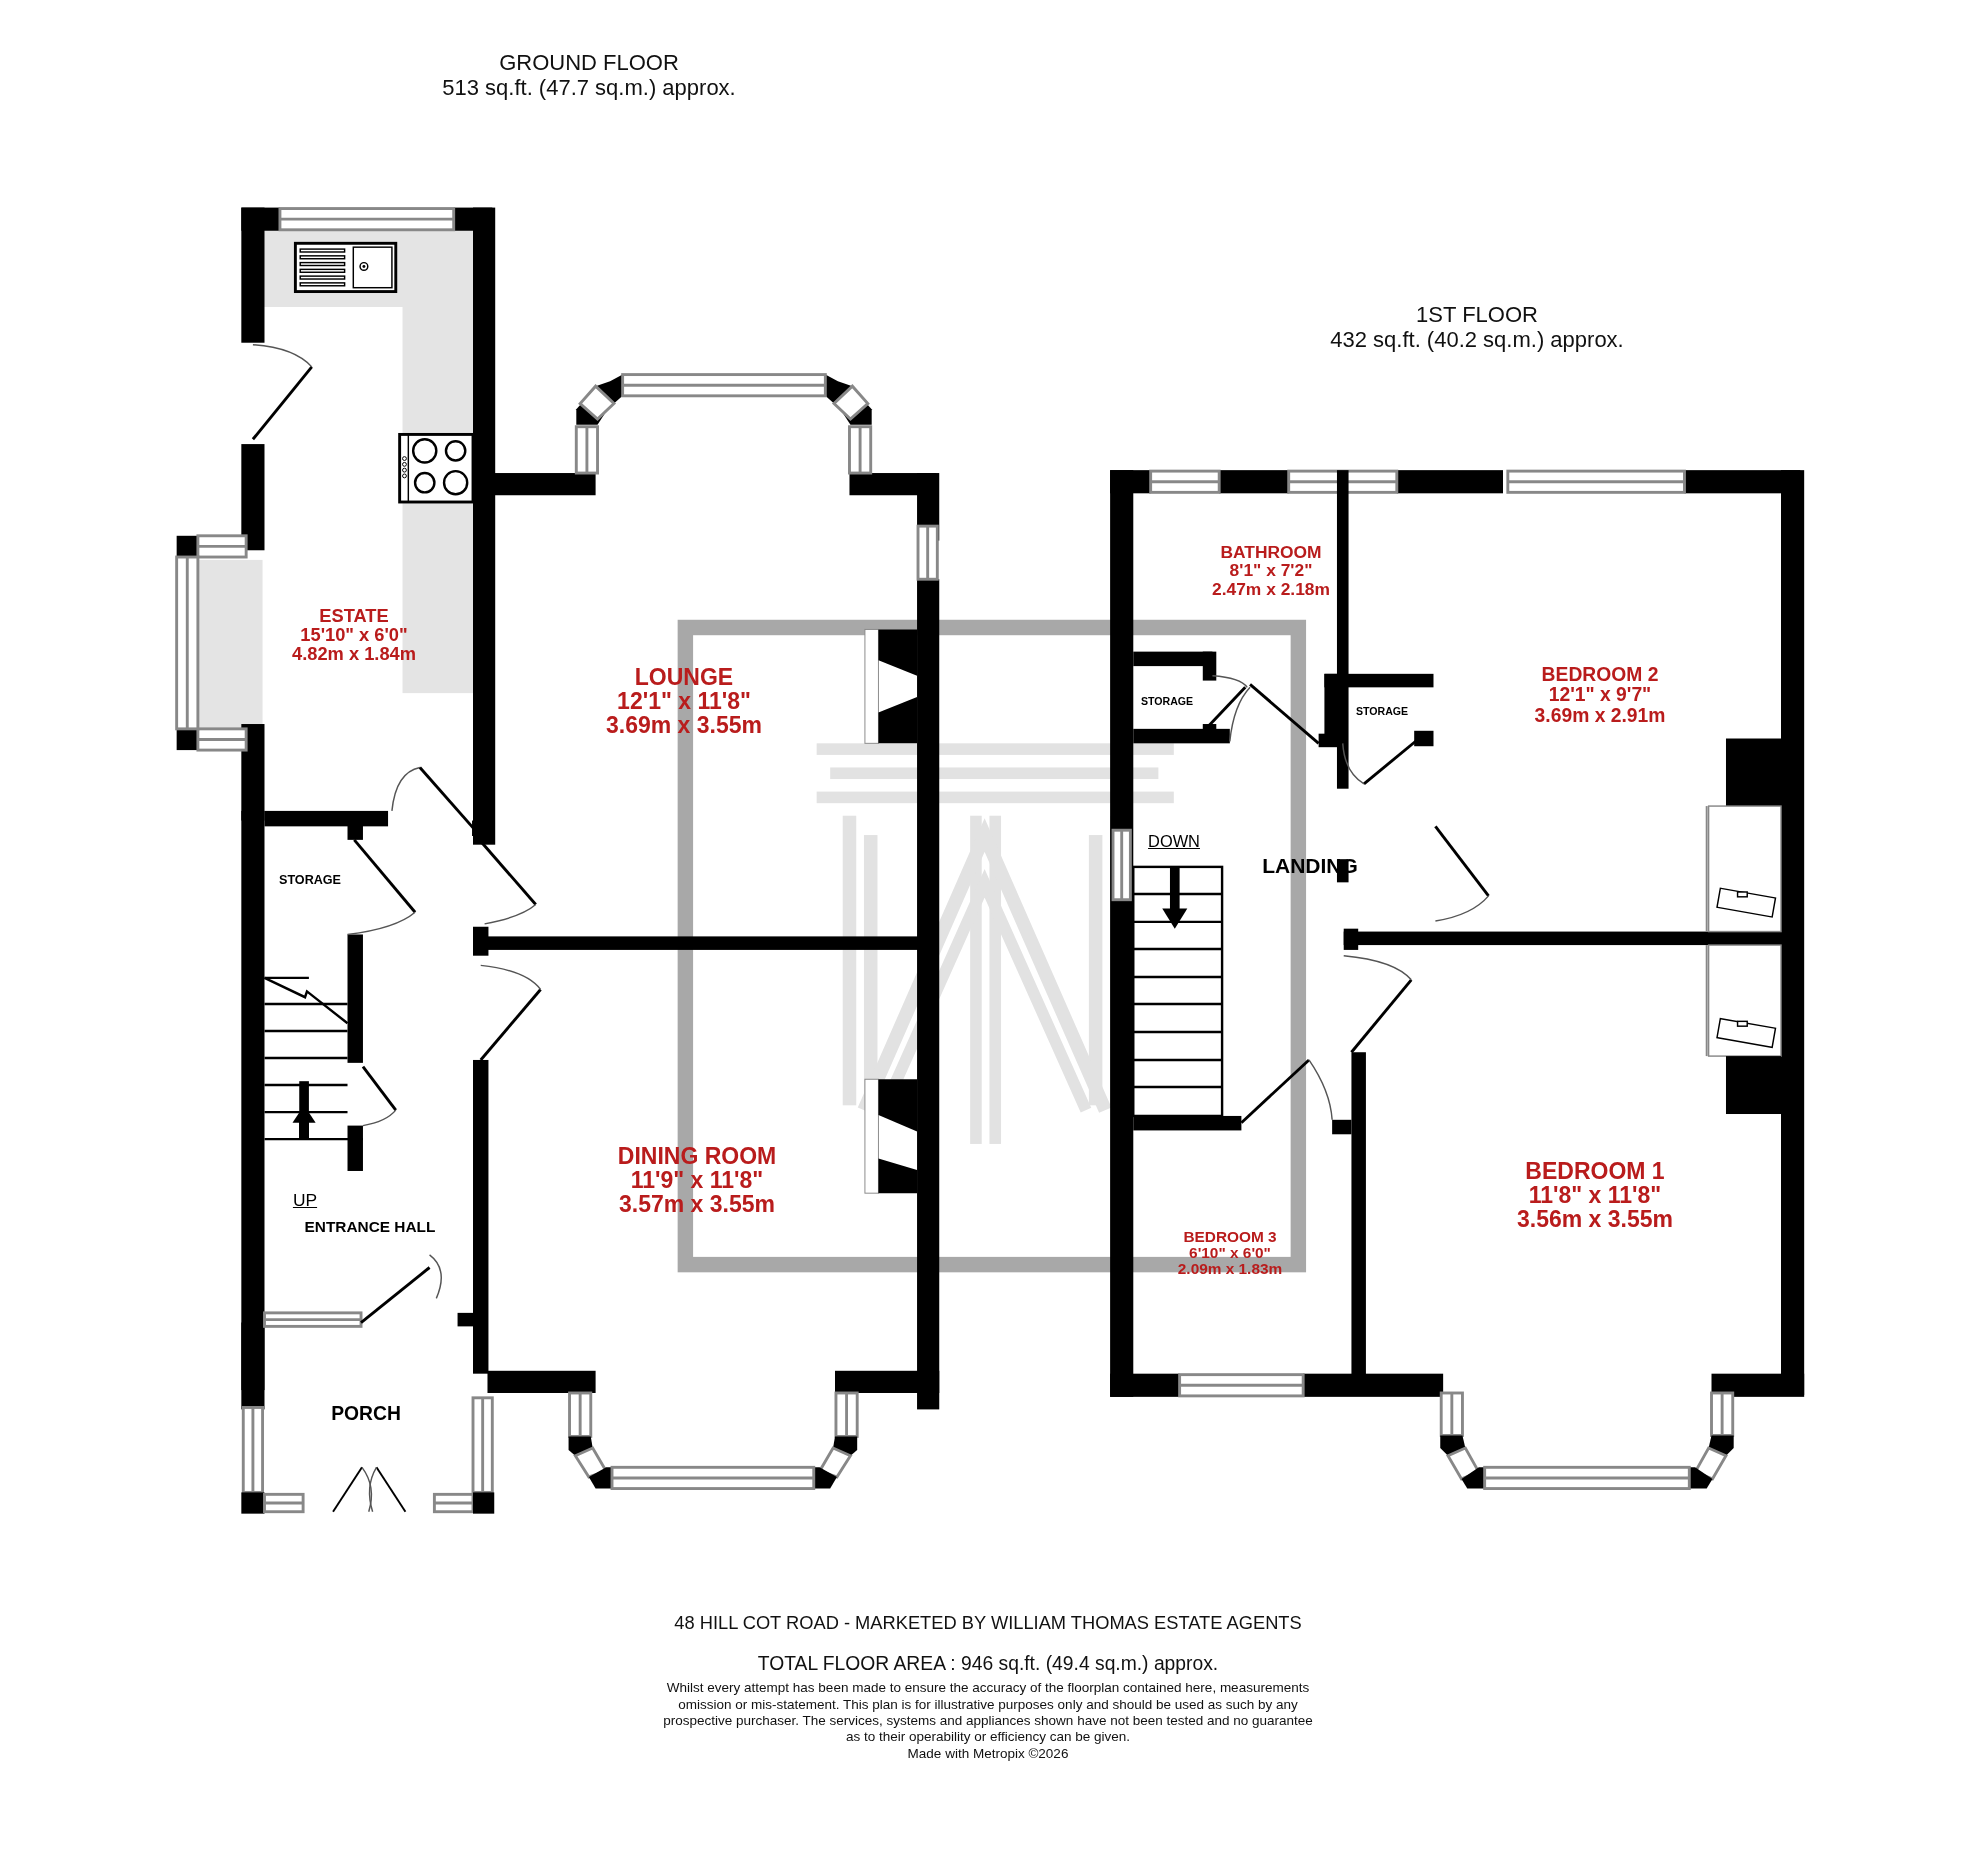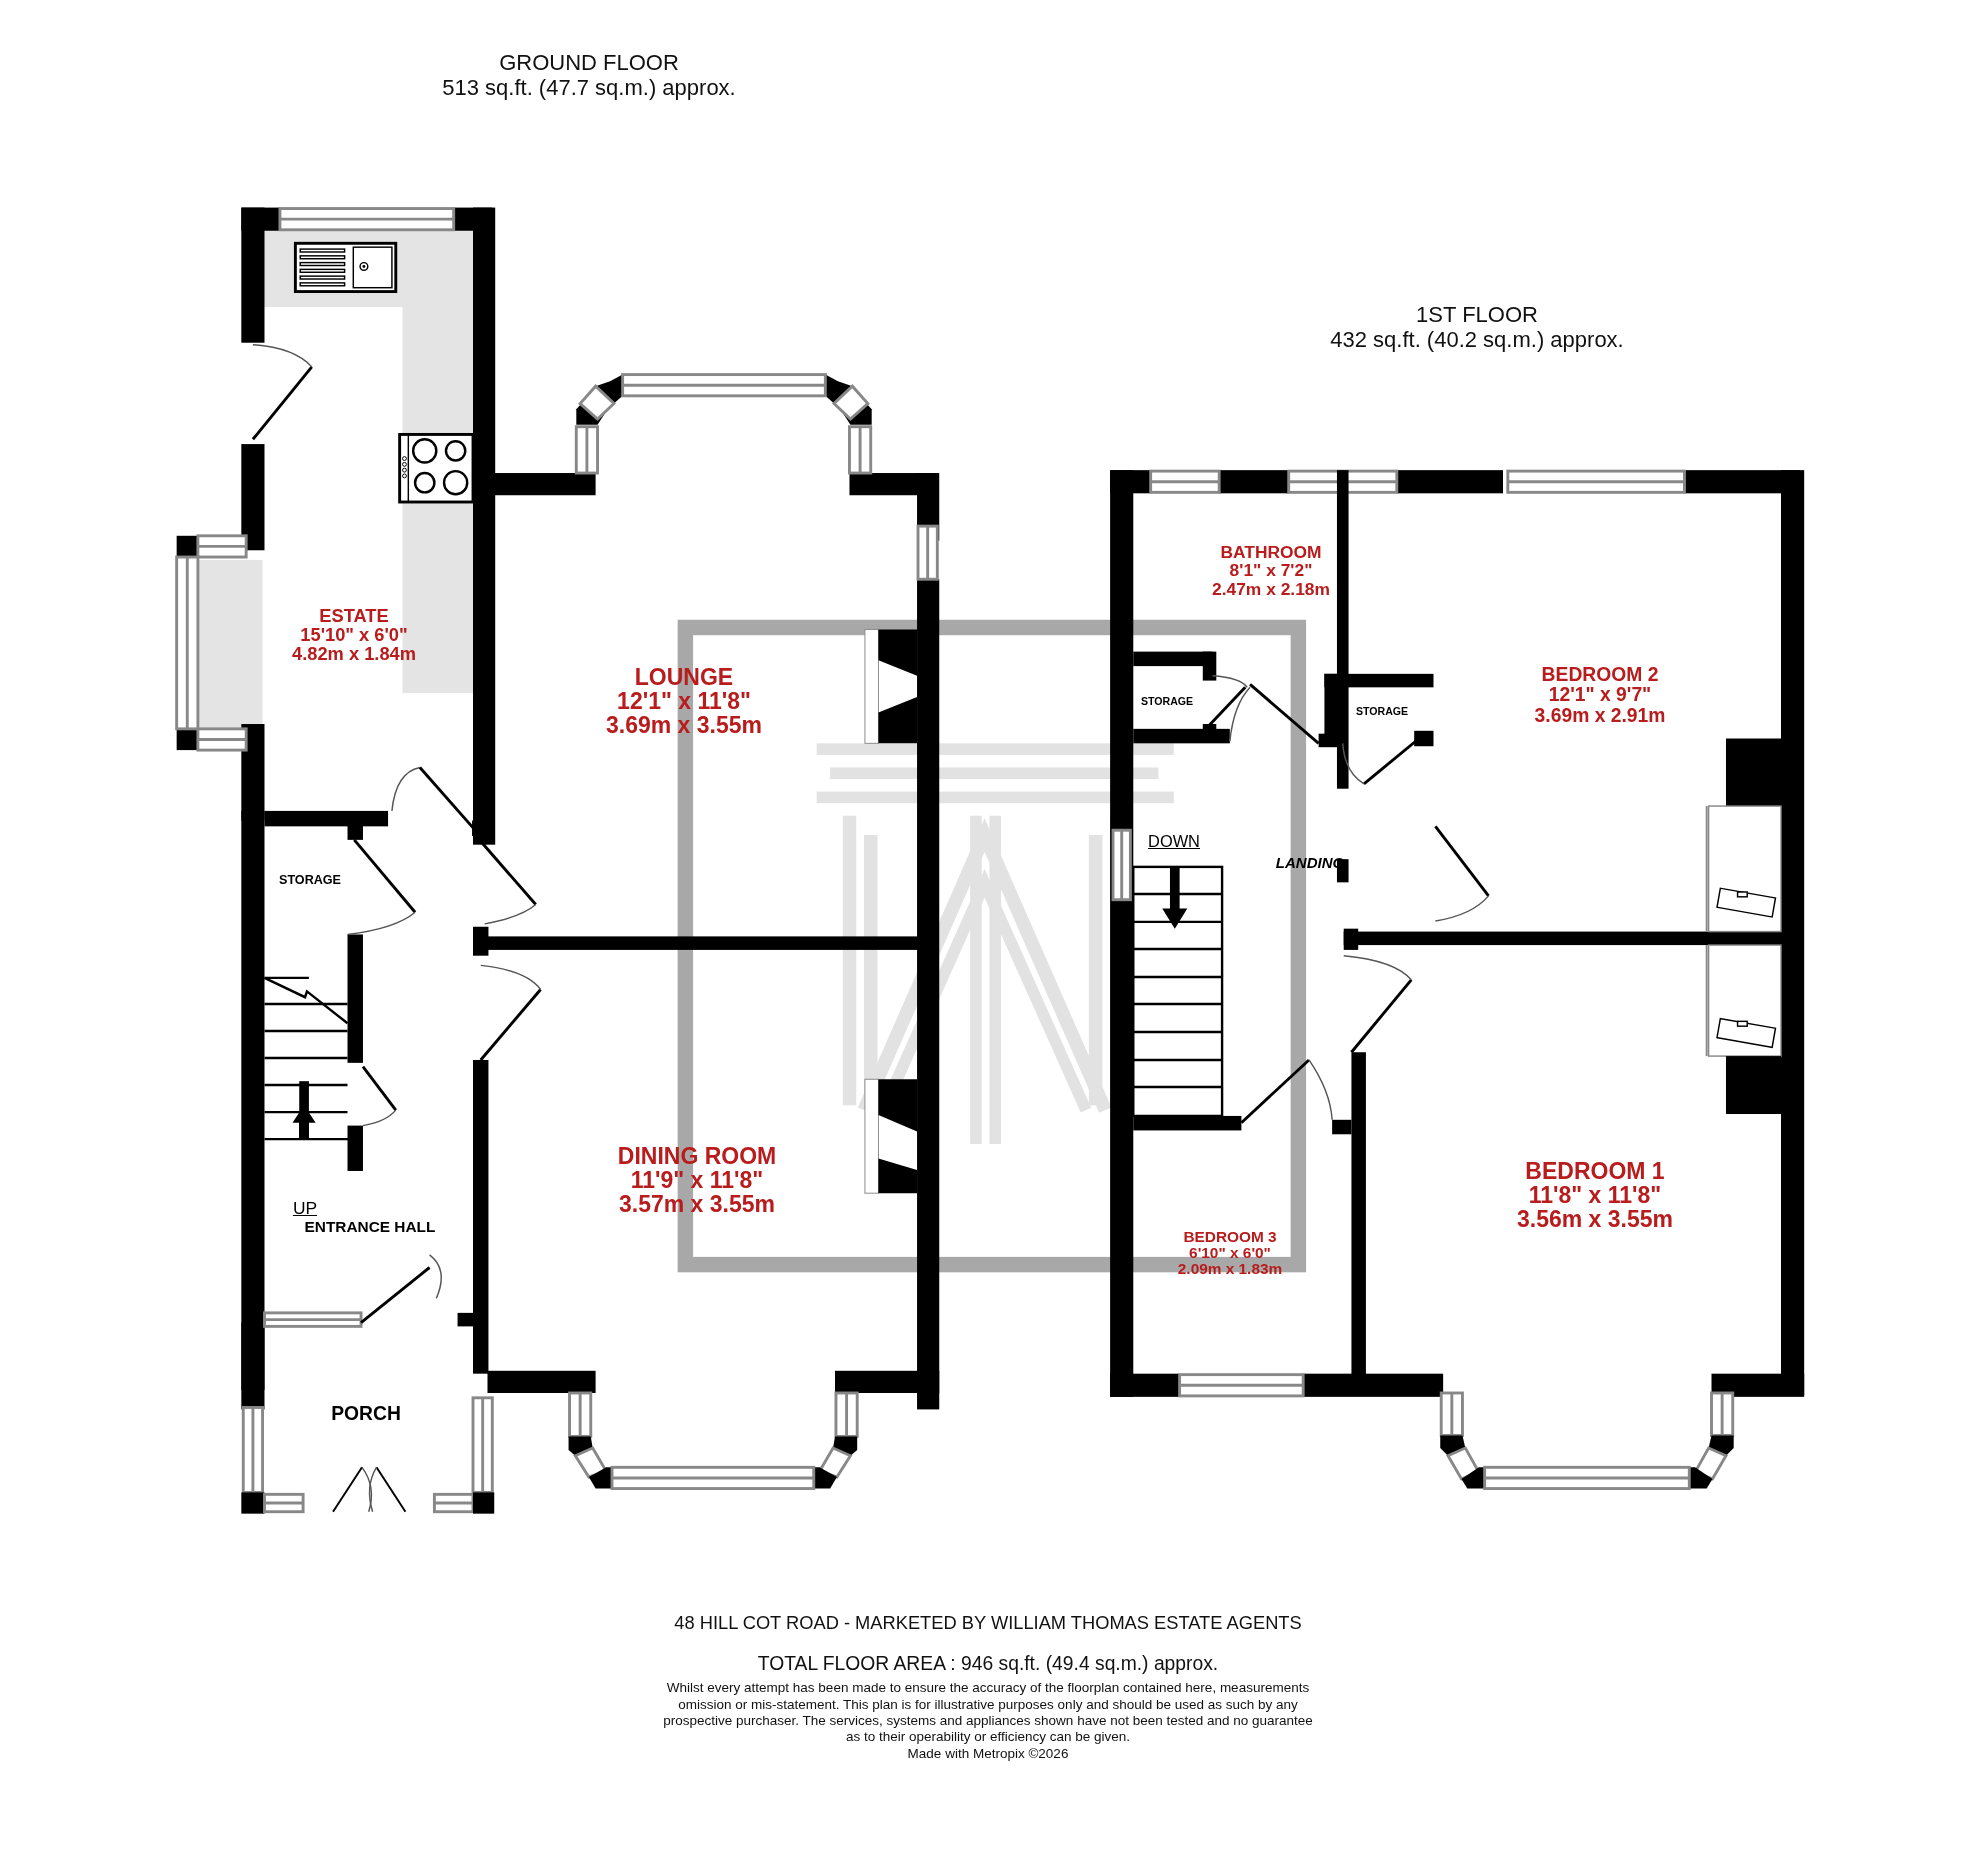--- a/index.html
+++ b/index.html
@@ -366,21 +366,21 @@
   <span class="name">LOUNGE</span>
   <span class="dim">12'1"  x 11'8"</span>
   <span class="dim">3.69m  x 3.55m</span>
 </div>
 <div class="room-label" style="left:697px; top:1144px; font-size:23px;">
   <span class="name">DINING ROOM</span>
   <span class="dim">11'9"  x 11'8"</span>
   <span class="dim">3.57m  x 3.55m</span>
 </div>
 <div class="small-label" style="left:310px; top:873px;">STORAGE</div>
-<div class="plain-label" style="left:305px; top:1190px;margin-top:8px;">UP</div>
+<div class="plain-label" style="left:305px; top:1190px;">UP</div>
 <div class="small-label" style="left:370px; top:1218px; font-size:15.4px;">ENTRANCE HALL</div>
 <div class="small-label" style="left:366px; top:1403px; font-size:19.3px;">PORCH</div>
 
 <div class="room-label" style="left:1271px; top:543px; font-size:17.4px;">
   <span class="name">BATHROOM</span>
   <span class="dim">8'1"  x 7'2"</span>
   <span class="dim">2.47m  x 2.18m</span>
 </div>
 <div class="room-label" style="left:1600px; top:665px; font-size:19.3px;">
   <span class="name">BEDROOM 2</span>
@@ -390,21 +390,21 @@
 <div class="room-label" style="left:1571px; top:1159px; font-size:23px;margin-left:24px;">
   <span class="name">BEDROOM 1</span>
   <span class="dim">11'8"  x 11'8"</span>
   <span class="dim">3.56m  x 3.55m</span>
 </div>
 <div class="room-label" style="left:1230px; top:1229px; font-size:15.4px;">
   <span class="name">BEDROOM 3</span>
   <span class="dim">6'10"  x 6'0"</span>
   <span class="dim">2.09m  x 1.83m</span>
 </div>
-<div class="small-label" style="left:1310px; top:854px; font-size:15px;font-style:italic;">LANDING</div>
+<div class="small-label" style="left:1310px; top:854px; font-size:21px;">LANDING</div>
 <div class="plain-label" style="left:1174px; top:832px; font-size:16.4px;">DOWN</div>
 <div class="small-label" style="left:1167px; top:695px; font-size:10.6px;">STORAGE</div>
 <div class="small-label" style="left:1382px; top:705px; font-size:10.6px;">STORAGE</div>
 
 <div class="footer" style="top:1612px;">
   <div class="addr">48 HILL COT ROAD - MARKETED BY WILLIAM THOMAS ESTATE AGENTS</div>
   <div class="total" style="margin-top:19.3px;">TOTAL FLOOR AREA : 946 sq.ft. (49.4 sq.m.) approx.</div>
   <div class="disc" style="margin-top:4.8px;">
     <div>Whilst every attempt has been made to ensure the accuracy of the floorplan contained here, measurements</div>
     <div>omission or mis-statement. This plan is for illustrative purposes only and should be used as such by any</div>

